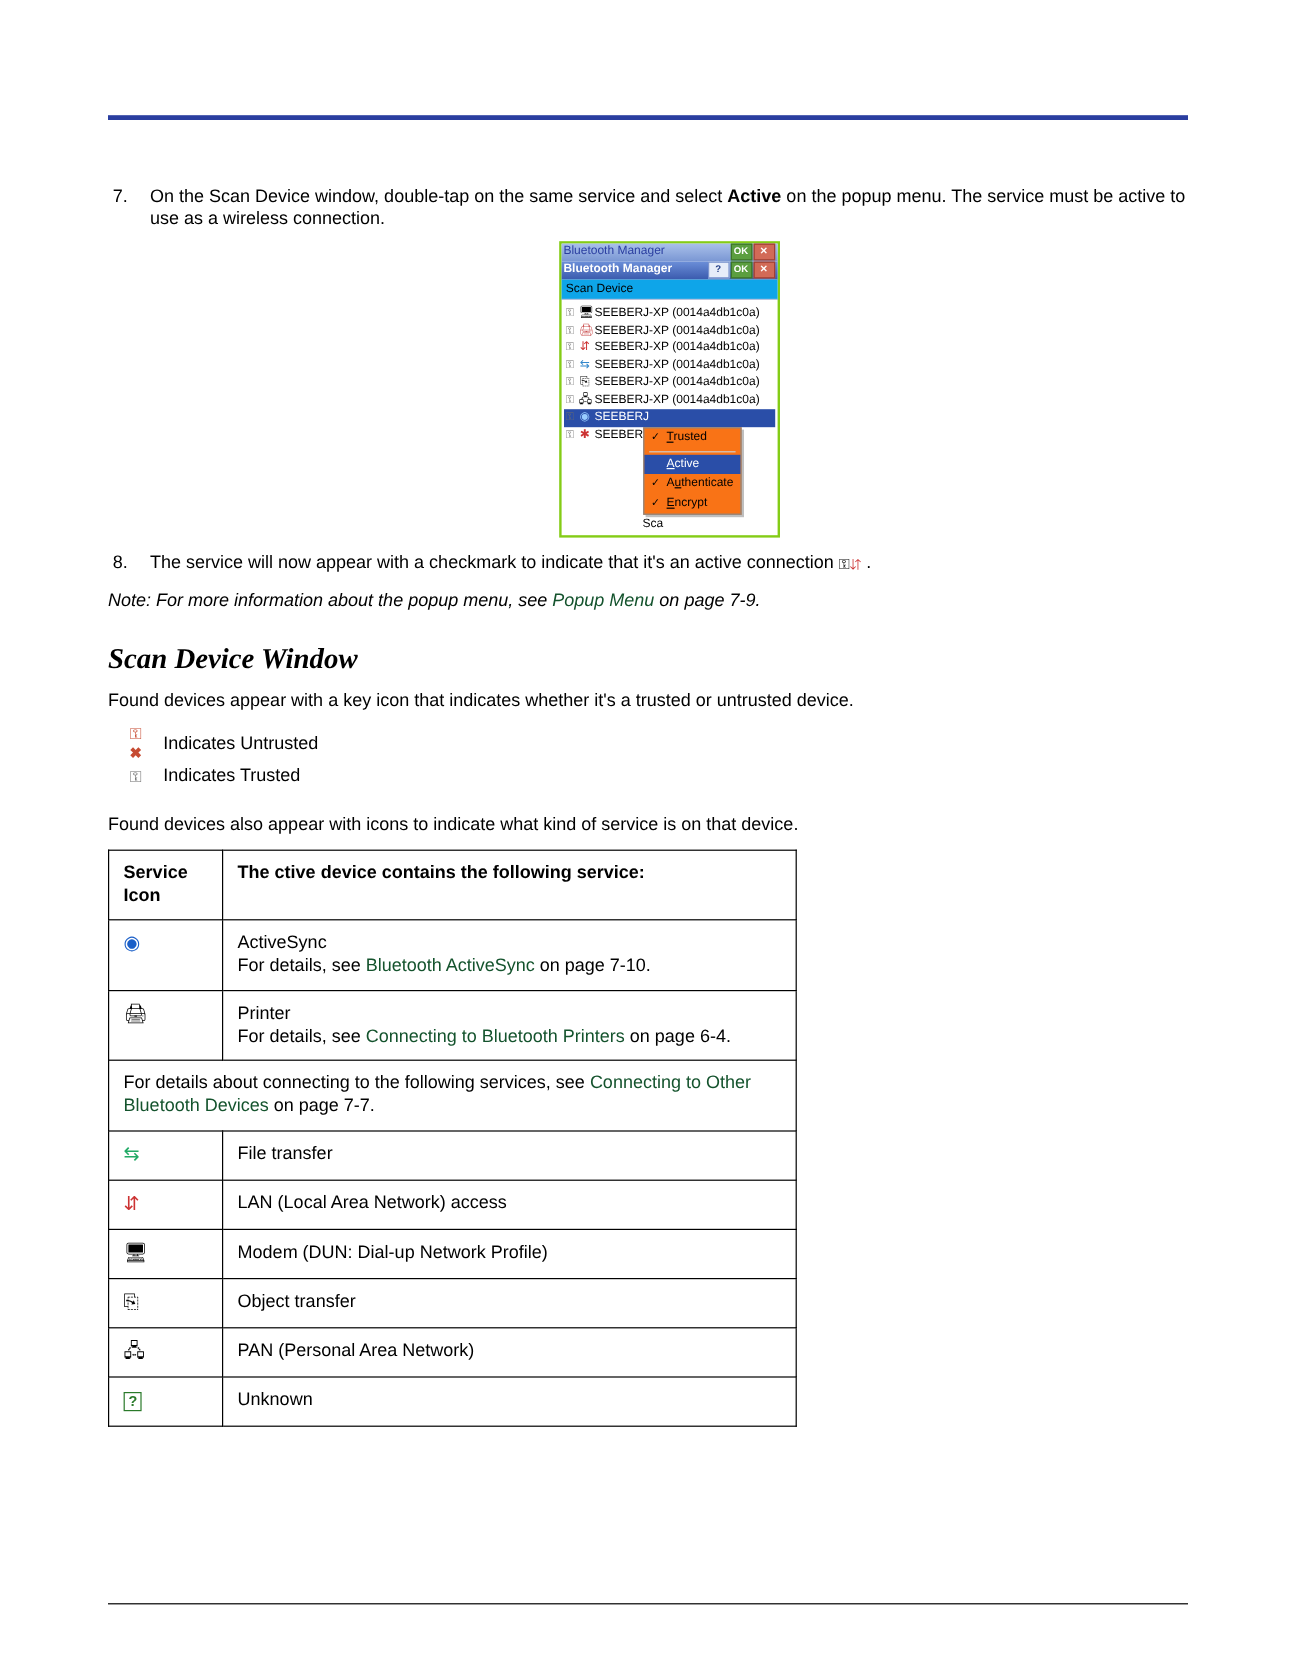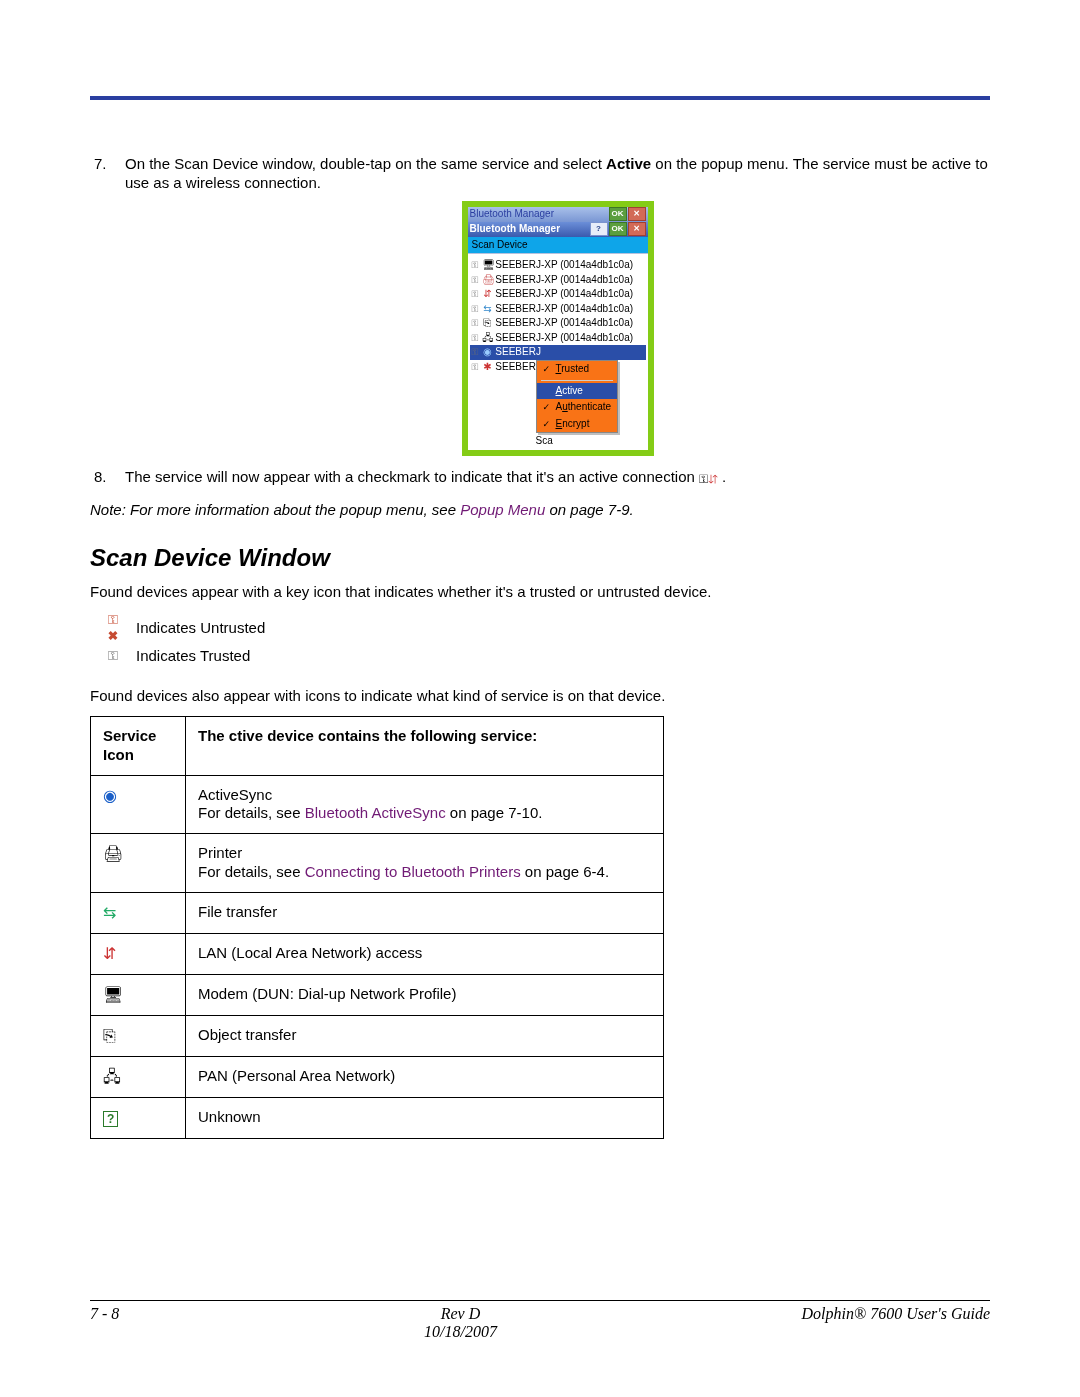--- a/index.html
+++ b/index.html
@@ -44,21 +44,21 @@
     position: absolute;
     left: 4px;
     top: 0;
   }
   .active-strong { font-weight: bold; }
 
   
   .bt-shot {
     width: 180px;
     margin: 8px auto 12px auto;
-    border: 6px solid #84cc16;
+    border: 2px solid #84cc16;
     font-size: 10px;
     font-family: Tahoma, Arial, sans-serif;
     background: #fff;
   }
   .bt-titlebar1,
   .bt-titlebar2 {
     display: flex;
     align-items: center;
     background: linear-gradient(#6b8ed8, #3a5aad);
     color: #fff;
@@ -118,23 +118,23 @@
   .nochk::before{content:""; width:9px; display:inline-block;}
   .sca { position:relative; left:68px; top:-2px; font-size:10px;}
 
   .inline-icon {
     display:inline-block; font-size:12px; vertical-align:-1px;
   }
   .note {
     font-style: italic;
     margin: 14px 0 24px 0;
   }
-  .link { color: #701a75; }
+  .link { color: #14532d; }
   h2.sec {
-    font-family: Liberation Sans, sans-serif;
+    font-family: Liberation Serif, serif;
     font-style: italic;
     font-weight: bold;
     font-size: 24px;
     margin: 10px 0 10px 0;
   }
   .para { margin: 6px 0 10px 0; }
   .legend { display:flex; align-items:center; gap:14px; margin:2px 0 2px 14px;}
   .legend .ic { width:18px; text-align:center; font-size:13px;}
   .untrust { color:#c64b32; }
   .trust { color:#6e6e6e; }
@@ -299,20 +299,25 @@
         </td>
       </tr>
       <tr>
         <td class="icon-cell">🖨</td>
         <td>
           <span>Printer</span><br>
           <span>For details, see </span><span class="link">Connecting to Bluetooth Printers</span><span> on page 6-4.</span>
         </td>
       </tr>
       <tr>
+        <td colspan="2">
+          <span>For details about connecting to the following services, see </span><span class="link">Connecting to Other Bluetooth Devices</span><span> on page 7-7.</span>
+        </td>
+      </tr>
+      <tr>
         <td class="icon-cell"><span style="color:#2a6">⇆</span></td>
         <td>File transfer</td>
       </tr>
       <tr>
         <td class="icon-cell"><span style="color:#c33">⇵</span></td>
         <td>LAN (Local Area Network) access</td>
       </tr>
       <tr>
         <td class="icon-cell">🖥</td>
         <td>Modem (DUN: Dial-up Network Profile)</td>
@@ -328,22 +333,14 @@
       <tr>
         <td class="icon-cell"><span style="border:1px solid #2a7a2a;color:#2a7a2a;padding:0 3px;font-weight:bold;font-size:12px">?</span></td>
         <td>Unknown</td>
       </tr>
     </tbody>
       </table>
   </div>
 
   <div class="footer">
     <div class="rule"></div>
-    <div class="row">
-      <span>7 - 8</span>
-      <span class="mid">
-        <span>Rev D</span><br>
-        <span>10/18/2007</span>
-      </span>
-      <span>Dolphin® 7600 User's Guide</span>
-    </div>
   </div>
 </div>
 
 </body></html>

